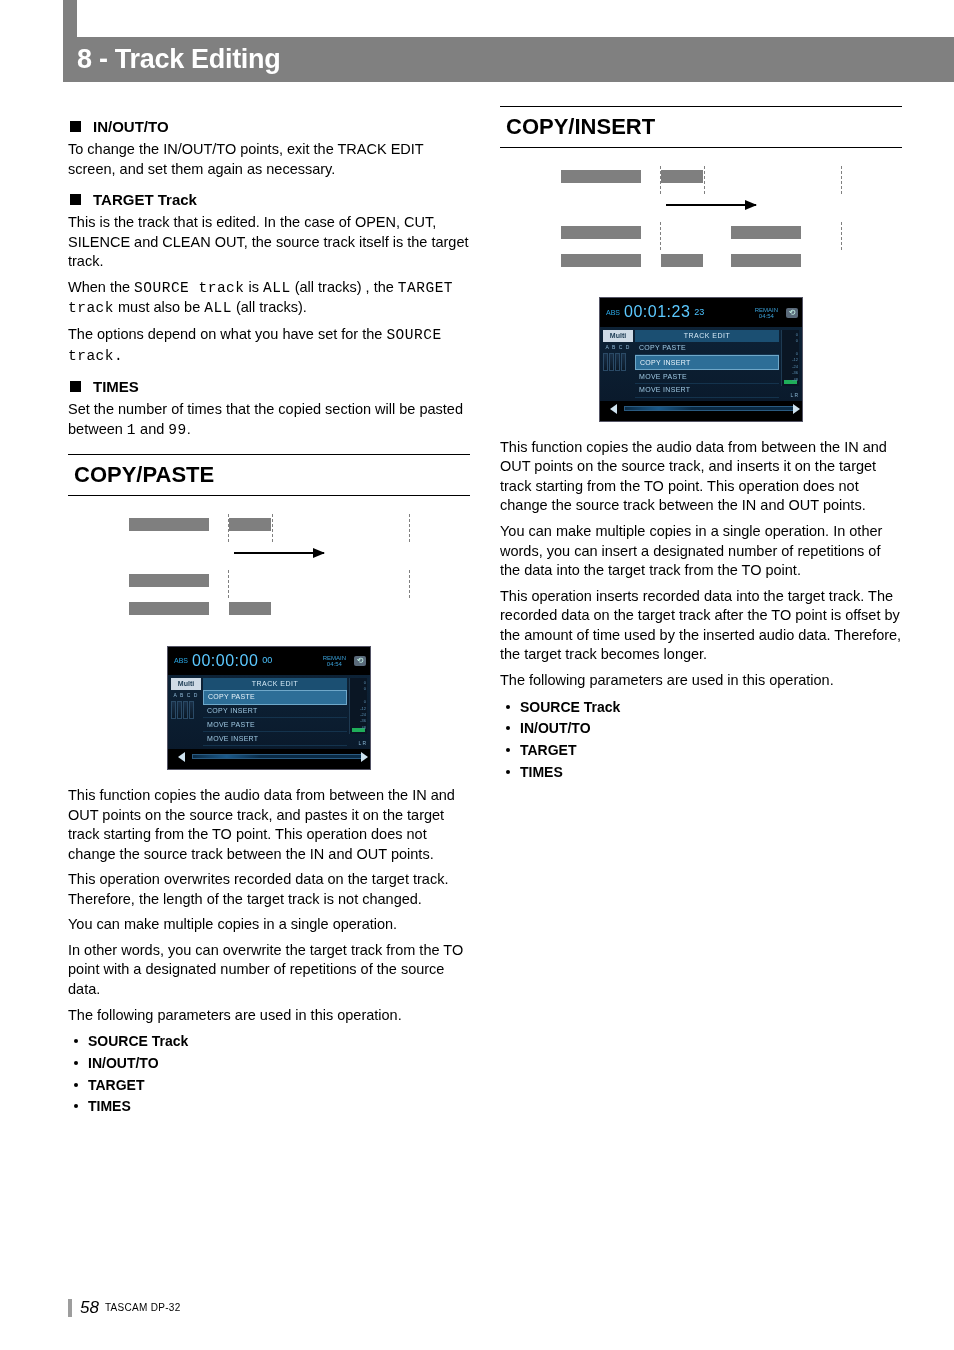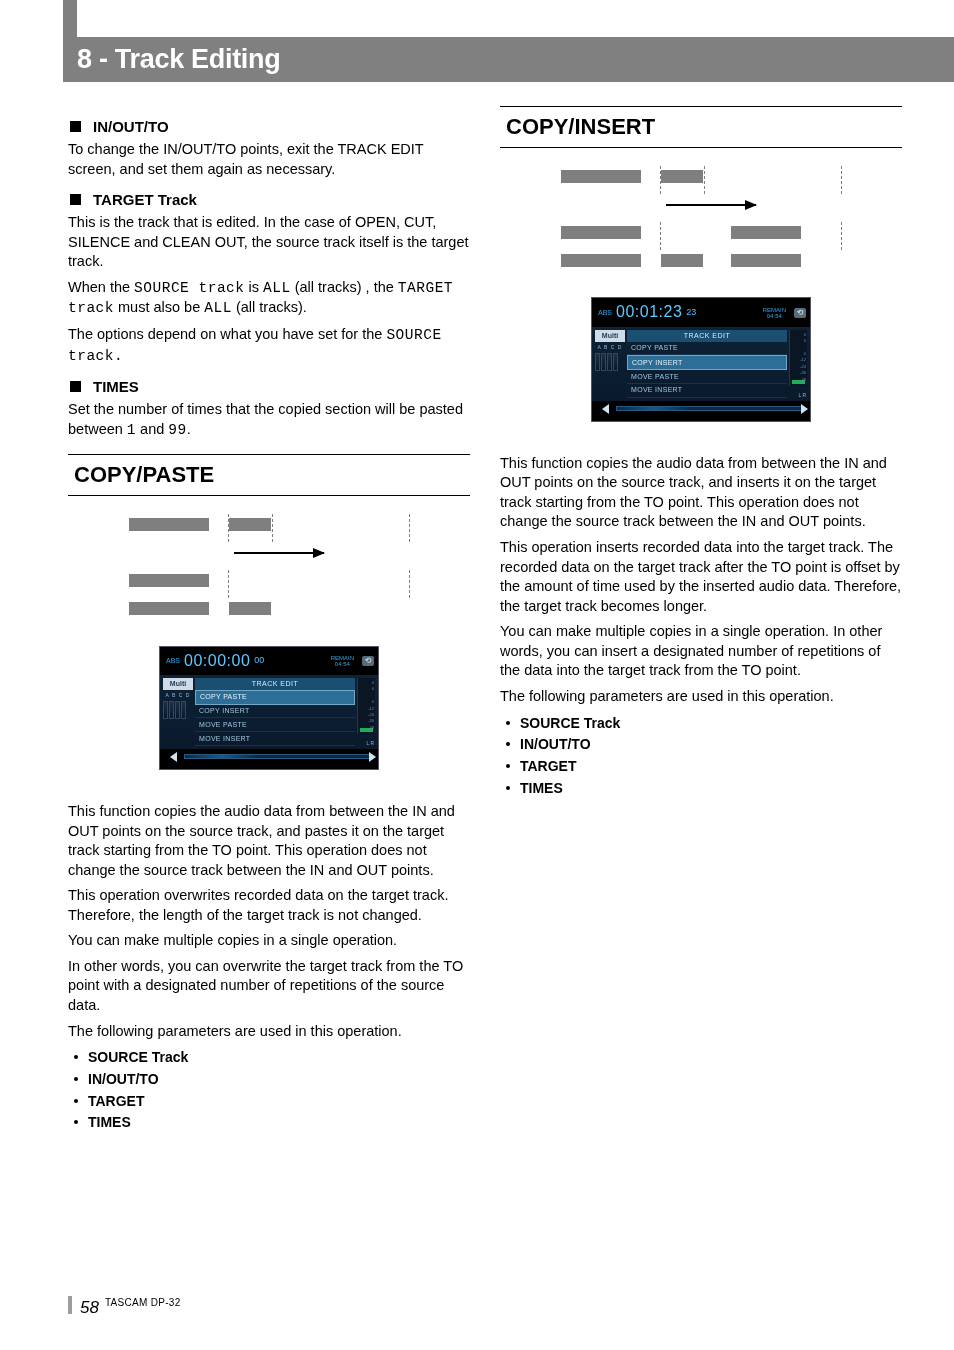--- a/index.html
+++ b/index.html
@@ -96,22 +96,22 @@
     position: absolute; height: 0; border-top: 2.5px solid #000;
   }
   .d-arrow::after {
     content: "";
     position: absolute; right: -1px; top: -6px;
     border-left: 12px solid #000;
     border-top: 5px solid transparent;
     border-bottom: 5px solid transparent;
   }
   .lcd {
-    width: 220px;
-    margin: 10px auto 32px;
+    width: 204px;
+    margin: 10px auto 16px;
     background: #0b1a2a;
     border: 1px solid #556;
     position: relative;
     font-family: Arial, sans-serif;
   }
   .lcd-top {
     background: #000;
     color: #4cc3ff;
     padding: 3px 4px 3px 6px;
     display: flex;
@@ -179,21 +179,21 @@
   }
   .lcd-lr { position:absolute; right:4px; bottom:22px; font-size:5px; color:#88b4d2; }
   ul.dots { list-style:none; margin-top:2px; }
   ul.dots li {
     font-size:14px; font-weight:700; padding-left:20px; position:relative; line-height:1.55;
   }
   ul.dots li::before {
     content:""; position:absolute; left:6px; top:8px; width:4px; height:4px; background:#000; border-radius:50%;
   }
   .footer {
-    position:absolute; left:68px; bottom:30px; display:flex; align-items:flex-start; gap:6px;
+    position:absolute; left:68px; bottom:30px; display:flex; align-items:center; gap:6px;
   }
   .footer .bar { width:4px; height:18px; background:#9d9d9d; margin-right:2px;}
   .footer .pn { font-style:italic; font-size:17px; font-weight:400;}
   .footer .model { font-size:10px; letter-spacing:0.3px;}
 </style>
 </head>
 <body>
 
 <div class="left-tab"></div>
 <div class="header-bar">
@@ -380,22 +380,22 @@
         <span class="lcd-lr">L R</span>
       </div>
       <div class="lcd-bottom">
         <span class="tri-l"></span>
         <div class="bar"></div>
         <span class="tri-r"></span>
       </div>
     </div>
 
     <p>This function copies the audio data from between the IN and OUT points on the source track, and inserts it on the target track starting from the TO point. This operation does not change the source track between the IN and OUT points.</p>
+    <p>You can make multiple copies in a single operation. In other words, you can insert a designated number of repetitions of the data into the target track from the TO point.</p>
     <p>This operation inserts recorded data into the target track. The recorded data on the target track after the TO point is offset by the amount of time used by the inserted audio data. Therefore, the target track becomes longer.</p>
-    <p>You can make multiple copies in a single operation. In other words, you can insert a designated number of repetitions of the data into the target track from the TO point.</p>
     <p>The following parameters are used in this operation.</p>
     <ul class="dots">
       <li>SOURCE Track</li>
       <li>IN/OUT/TO</li>
       <li>TARGET</li>
       <li>TIMES</li>
     </ul>
   </div>
 </div>
 

